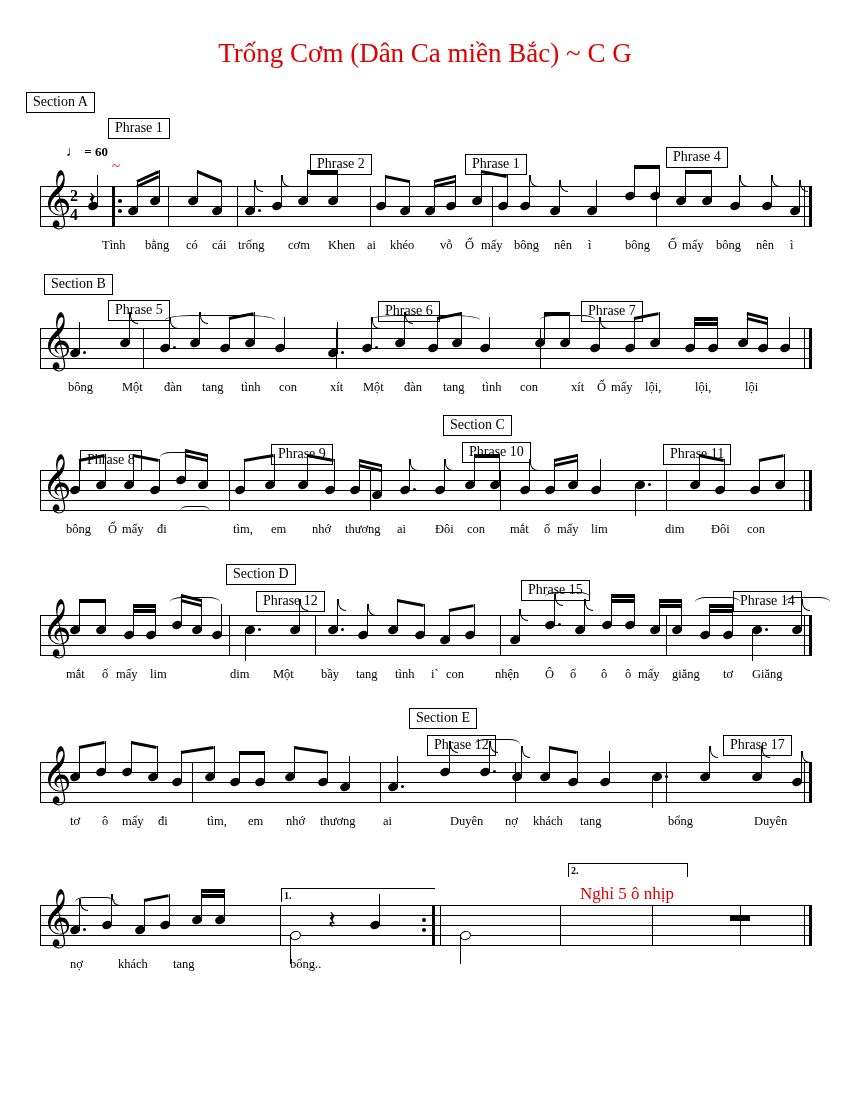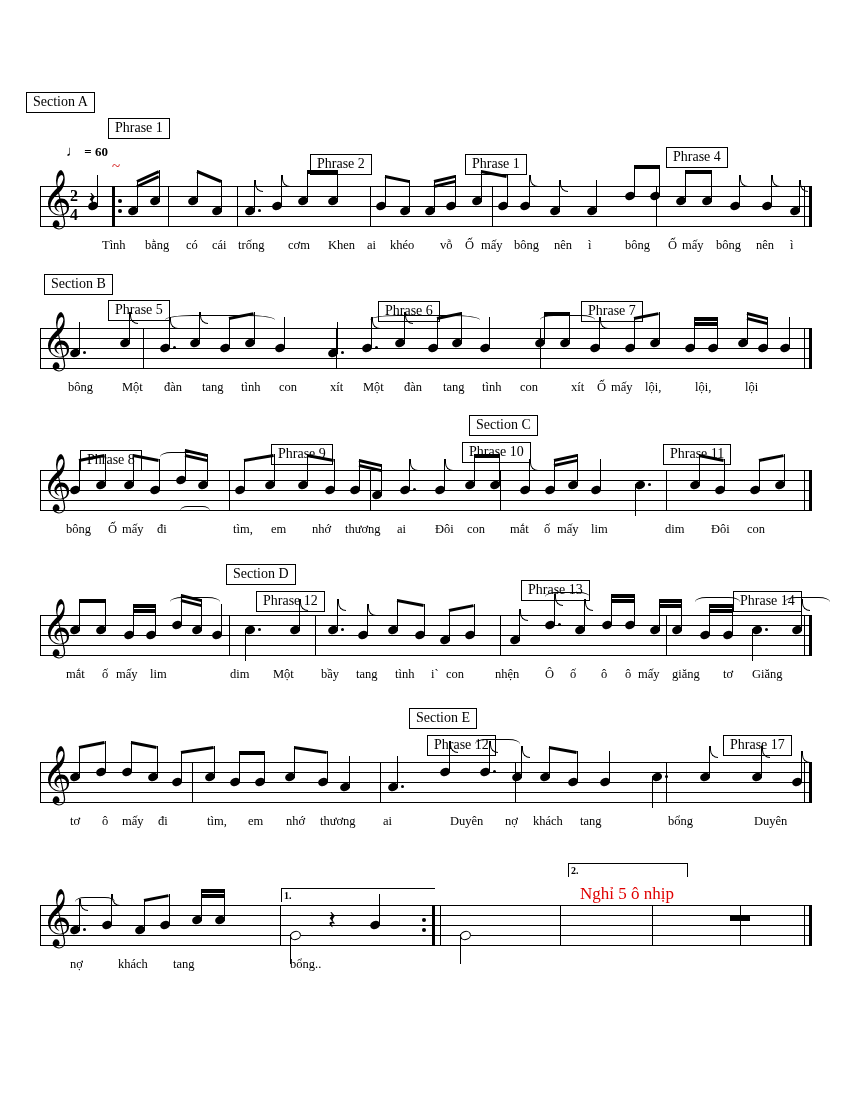--- a/index.html
+++ b/index.html
@@ -54,48 +54,49 @@
 
   .volta{position:absolute;border-left:1px solid #000;border-top:1px solid #000;height:13px;}
   .volta.r{border-right:1px solid #000;}
   .volta-num{position:absolute;font-size:10px;font-weight:bold;}
 </style>
 </head>
 <body>
 
 <div class="page">
 
+  <div class="title">Trống Cơm (Dân Ca miền Bắc) ~ C G</div>
 
   <div class="tempo" style="left:66px;top:143px;">
     <span class="note">♩</span>
     <span>= 60</span>
   </div>
   <div class="tilde" style="left:112px;top:158px;">~</div>
 
   <div class="rest-note" style="left:580px;top:884px;">Nghỉ 5 ô nhịp</div>
 
   <div id="labels">
       <div class="boxlabel" style="left: 26px; top: 92px;">Section A</div>
       <div class="boxlabel" style="left: 44px; top: 274px;">Section B</div>
-      <div class="boxlabel" style="left: 469px; top: 415px;">Section C</div>
+      <div class="boxlabel" style="left: 443px; top: 415px;">Section C</div>
       <div class="boxlabel" style="left: 226px; top: 564px;">Section D</div>
       <div class="boxlabel" style="left: 409px; top: 708px;">Section E</div>
       <div class="boxlabel" style="left: 108px; top: 118px;">Phrase 1</div>
       <div class="boxlabel" style="left: 310px; top: 154px;">Phrase 2</div>
       <div class="boxlabel" style="left: 465px; top: 154px;">Phrase 1</div>
       <div class="boxlabel" style="left: 666px; top: 147px;">Phrase 4</div>
       <div class="boxlabel" style="left: 108px; top: 300px;">Phrase 5</div>
       <div class="boxlabel" style="left: 378px; top: 301px;">Phrase 6</div>
       <div class="boxlabel" style="left: 581px; top: 301px;">Phrase 7</div>
       <div class="boxlabel" style="left: 80px; top: 450px;">Phrase 8</div>
       <div class="boxlabel" style="left: 271px; top: 444px;">Phrase 9</div>
       <div class="boxlabel" style="left: 462px; top: 442px;">Phrase 10</div>
       <div class="boxlabel" style="left: 663px; top: 444px;">Phrase 11</div>
       <div class="boxlabel" style="left: 256px; top: 591px;">Phrase 12</div>
-      <div class="boxlabel" style="left: 521px; top: 580px;">Phrase 13</div>
+      <div class="boxlabel" style="left: 521px; top: 580px;">Phrase 15</div>
       <div class="boxlabel" style="left: 733px; top: 591px;">Phrase 14</div>
       <div class="boxlabel" style="left: 427px; top: 735px;">Phrase 12</div>
       <div class="boxlabel" style="left: 723px; top: 735px;">Phrase 17</div>
     </div>
   <div id="voltas">
       <div class="volta" style="left: 281px; top: 888px; width: 153px;"></div>
       <div class="volta-num" style="left: 284px; top: 890px;">1.</div>
       <div class="volta r" style="left: 568px; top: 863px; width: 118px;"></div>
       <div class="volta-num" style="left: 571px; top: 865px;">2.</div>
     </div>

